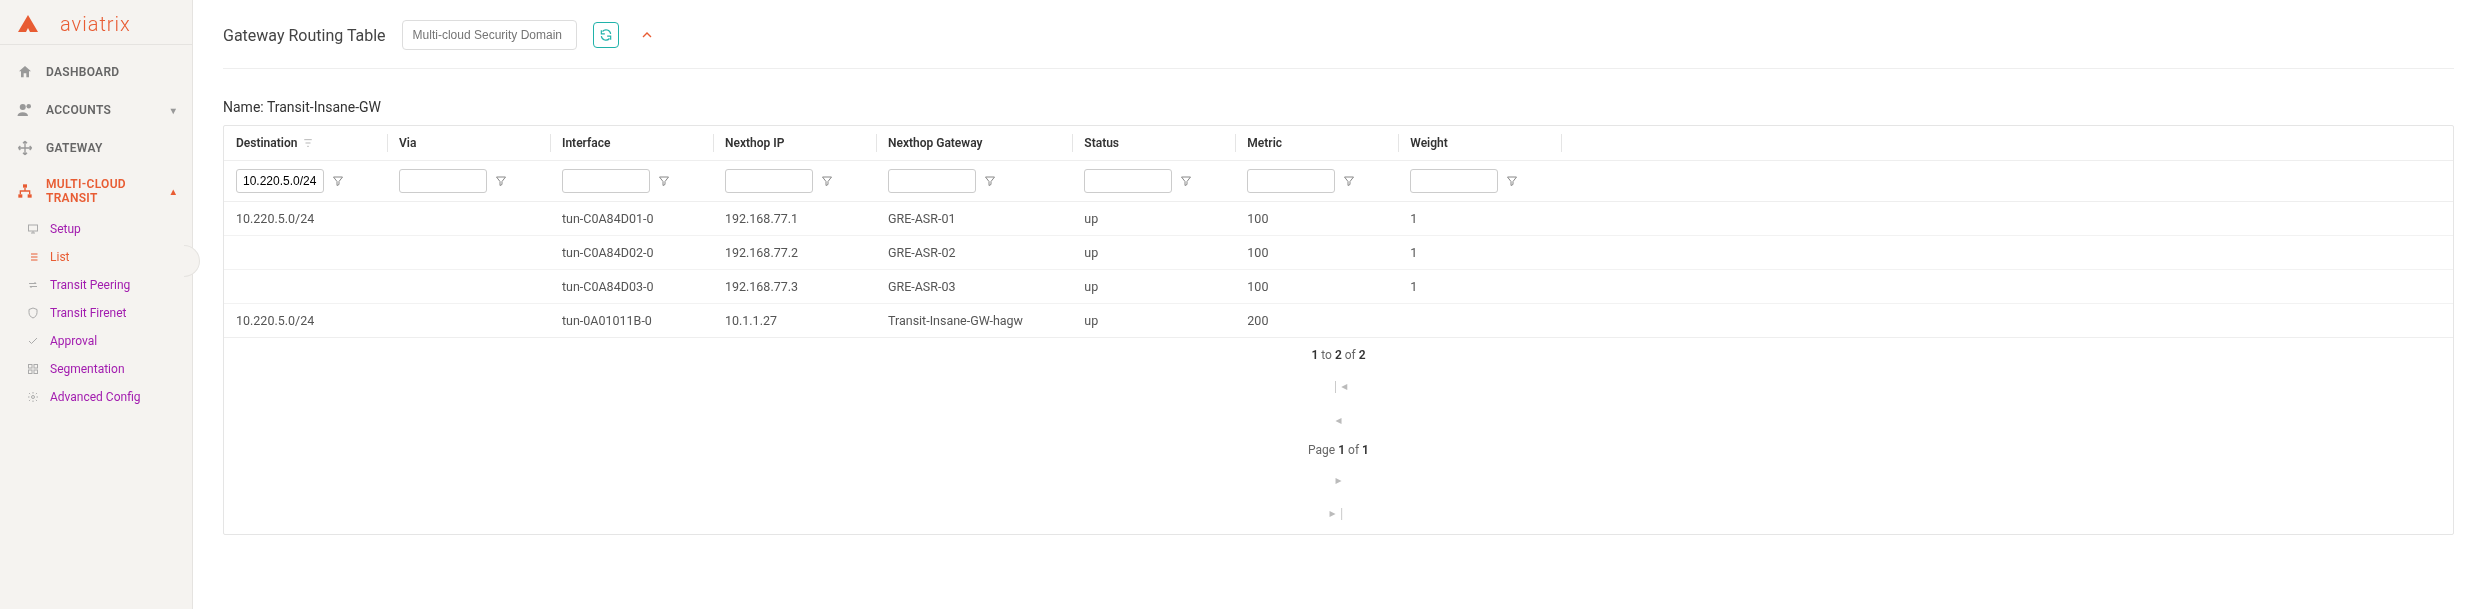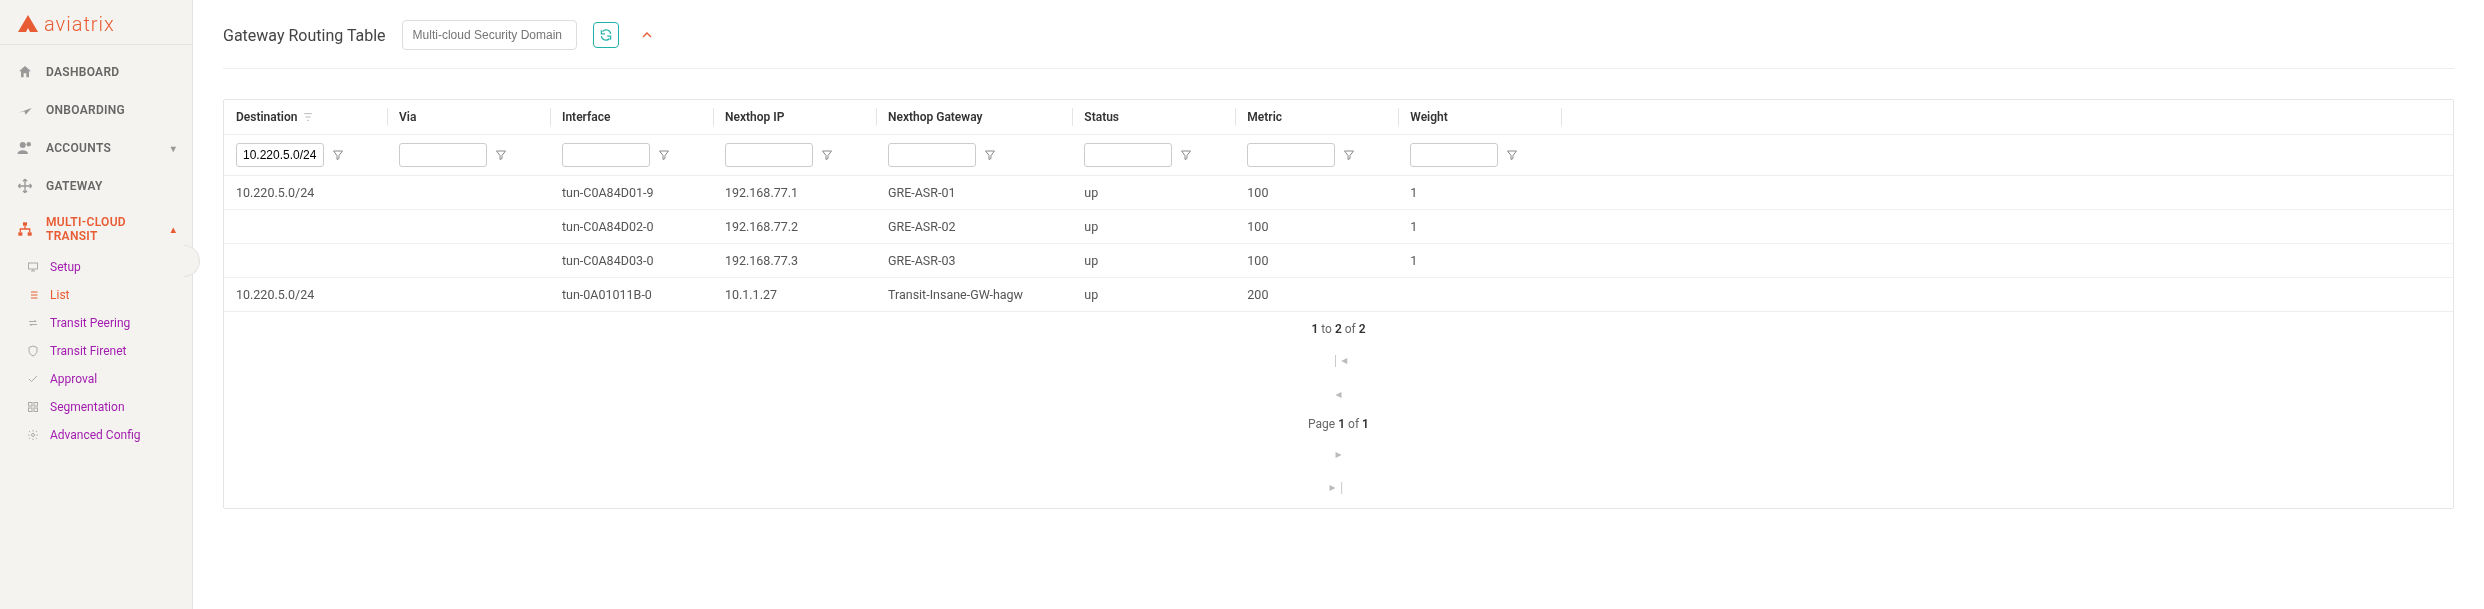--- a/index.html
+++ b/index.html
@@ -2,21 +2,21 @@
 <html><head>
 <meta charset="utf-8">
 <style>
 * { box-sizing: border-box; margin: 0; padding: 0; }
 body { font-family: -apple-system, BlinkMacSystemFont, "Segoe UI", Roboto, Arial, sans-serif; font-size: 13px; color: #333; background: #fff; }
 .app { display: flex; min-height: 100vh; }
 
 
 .sidebar { width: 193px; background: #f5f3f0; border-right: 1px solid #e5e3e0; position: relative; }
 .logo-wrap { padding: 12px 16px 8px; border-bottom: 1px solid #e5e3e0; }
-.logo { display: flex; align-items: center; gap: 4px; }
+.logo { display: flex; align-items: center; gap: 20px; }
 .logo-mark { width: 24px; height: 24px; }
 .logo-text { font-size: 20px; font-weight: 300; letter-spacing: 1px; color: #e85c33; text-transform: lowercase; }
 .nav { padding: 8px 0; }
 .nav-item { display: flex; align-items: center; gap: 12px; padding: 10px 16px; color: #666; cursor: pointer; font-size: 12px; font-weight: 600; letter-spacing: 0.3px; }
 .nav-item.active { color: #e85c33; }
 .nav-icon { width: 18px; height: 18px; display: flex; align-items: center; justify-content: center; color: #999; flex-shrink: 0; }
 .nav-item.active .nav-icon { color: #e85c33; }
 .nav-label { flex: 1; }
 .nav-caret { font-size: 10px; color: #999; }
 .nav-item.active .nav-caret { color: #e85c33; }
@@ -75,28 +75,20 @@
       <div class="nav-item">
         <span class="nav-icon">
             <svg width="16" height="16" viewBox="0 0 24 24" fill="currentColor">
               <path d="M12 3l9 8h-3v9h-4v-6H10v6H6v-9H3z"></path>
             </svg>
           </span>
         <span class="nav-label">DASHBOARD</span>
       </div>
       <div class="nav-item">
         <span class="nav-icon">
-            <svg width="16" height="16" viewBox="0 0 24 24" fill="currentColor">
-              <path d="M2 16l20-7-9 10-2-5-9 2z"></path>
-            </svg>
-          </span>
-        <span class="nav-label">ONBOARDING</span>
-      </div>
-      <div class="nav-item">
-        <span class="nav-icon">
             <svg width="18" height="18" viewBox="0 0 24 24" fill="currentColor">
               <circle cx="9" cy="8" r="4"></circle>
               <path d="M2 20c0-3 3-5 7-5s7 2 7 5"></path>
               <circle cx="17" cy="7" r="3"></circle>
             </svg>
           </span>
         <span class="nav-label">ACCOUNTS</span>
         <span class="nav-caret">▾</span>
       </div>
       <div class="nav-item">
@@ -196,20 +188,21 @@
             <path d="M20 10A8 8 0 0 0 6 6M4 14a8 8 0 0 0 14 4"></path>
           </svg>
       </button>
       <span class="collapse-btn">
         <svg width="16" height="16" viewBox="0 0 24 24" fill="none" stroke="currentColor" stroke-width="2">
             <path d="M6 15l6-6 6 6"></path>
           </svg>
       </span>
     </div>
 
+    <div class="gw-name">Name: Transit-Insane-GW</div>
 
     <div class="table-wrap">
       <table class="table">
         <thead>
           <tr>
             <th>
                 <span class="th-inner">
                   <span>Destination</span> 
                   <span class="sort-ic">
                     <svg width="10" height="10" viewBox="0 0 24 24" fill="none" stroke="currentColor" stroke-width="2">
@@ -308,21 +301,21 @@
                   </span>
                 </div>
               </td>
             <td></td>
           </tr>
         </thead>
         <tbody class="data" id="tbody">
             <tr>
               <td>10.220.5.0/24</td>
               <td></td>
-              <td>tun-C0A84D01-9</td>
+              <td>tun-C0A84D01-0</td>
               <td>192.168.77.1</td>
               <td>GRE-ASR-01</td>
               <td>up</td>
               <td>100</td>
               <td>1</td>
               <td></td>
             </tr>
             <tr>
               <td></td>
               <td></td>

